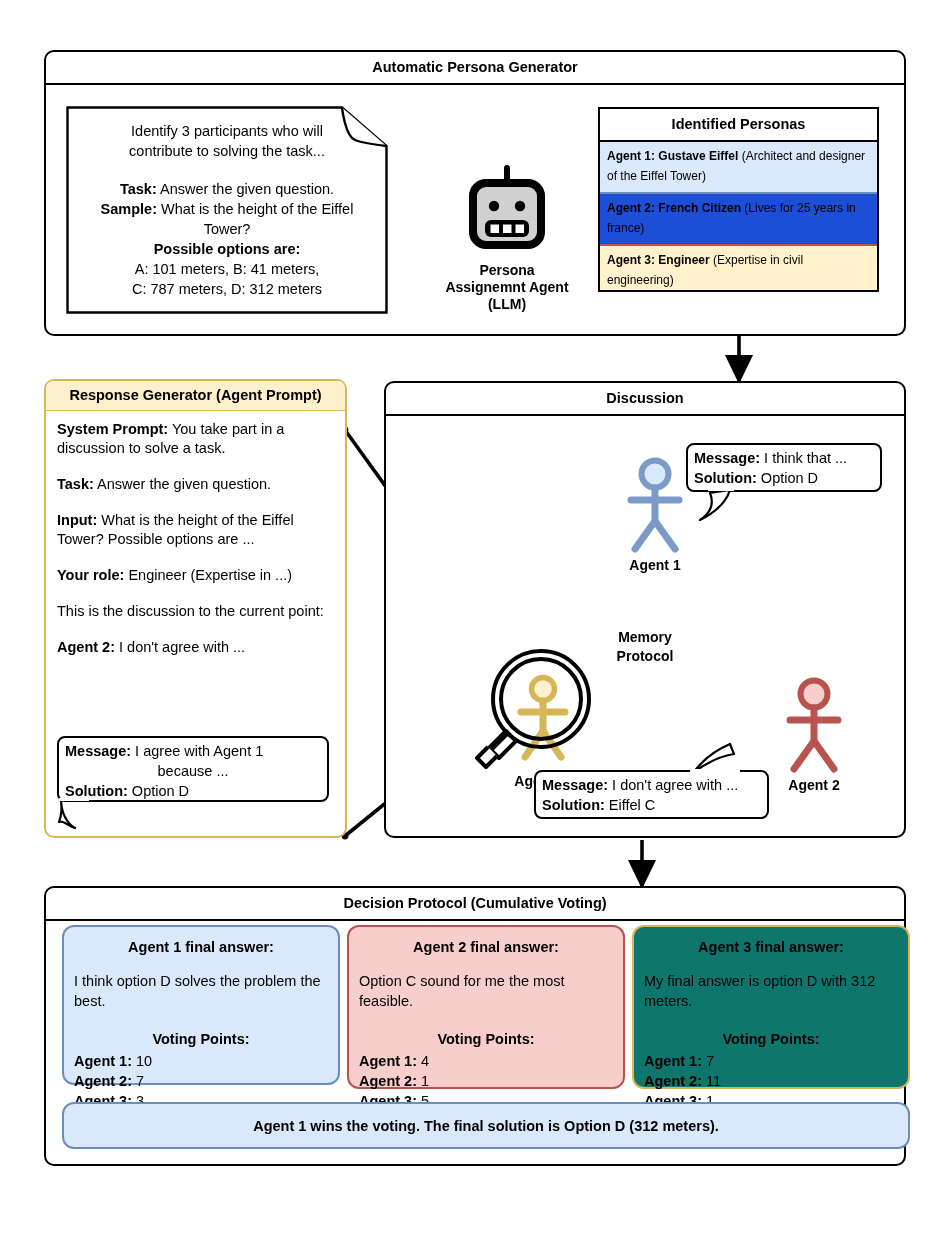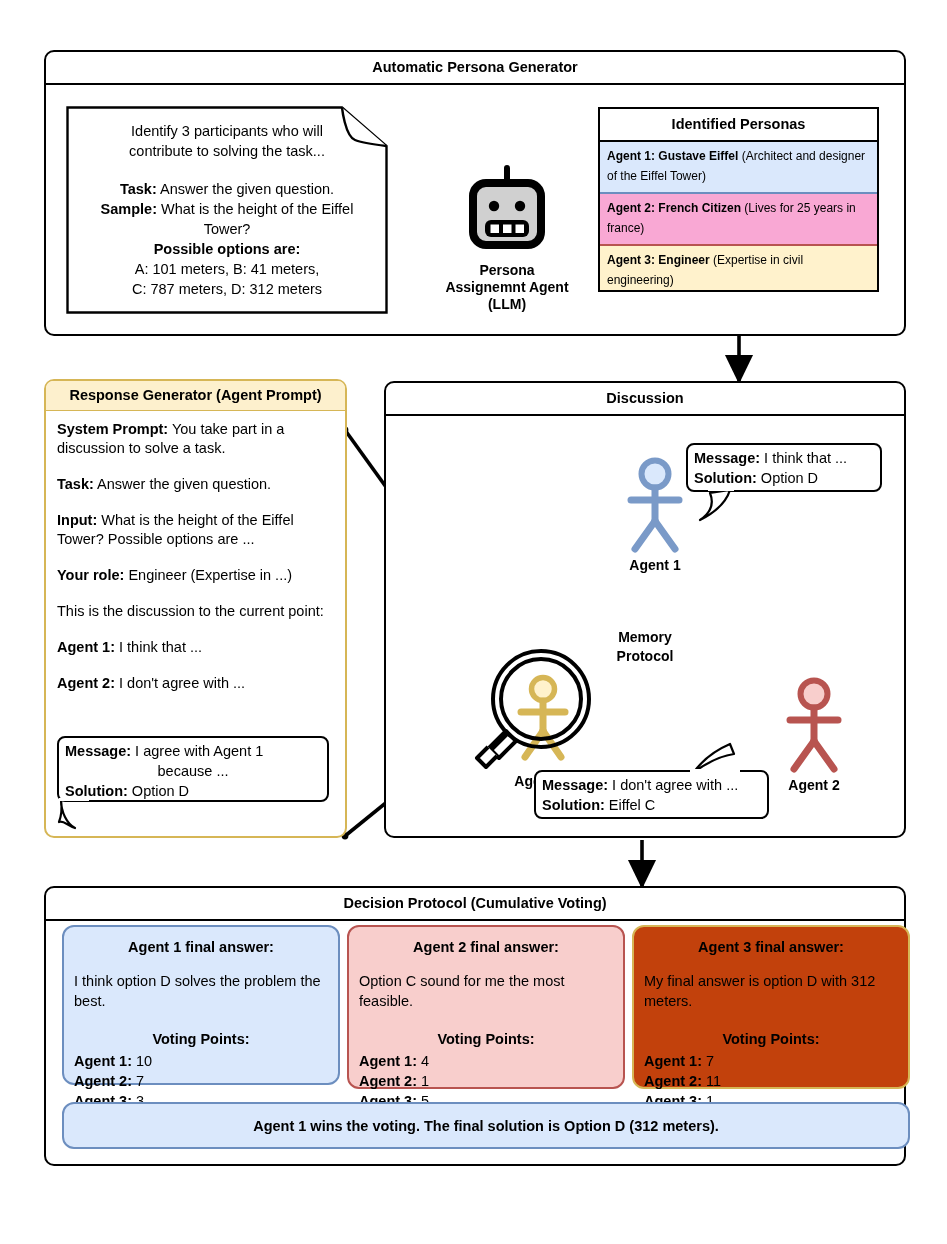--- a/index.html
+++ b/index.html
@@ -18,39 +18,39 @@
               background:#fdf0cd;border-bottom:1.5px solid #d6b656;border-radius:7px 7px 0 0;}
 
   .txt{position:absolute;box-sizing:border-box;font-size:14.5px;line-height:19px;}
   b{font-weight:bold;}
 
   
   .plist{position:absolute;box-sizing:border-box;border:2px solid #000;background:#fff;}
   .prow{box-sizing:border-box;padding:5px 7px 6px 7px;font-size:12px;line-height:19.5px;}
   .phead{text-align:center;font-weight:bold;padding:7px 4px 8px 4px;border-bottom:2px solid #000;font-size:14.5px;}
   .p1{background:#dae8fc;border-bottom:2px solid #6c8ebf;}
-  .p2{background:#f9a8d4;border-bottom:2px solid #b85450;}
+  .p2{background:#1d4ed8;border-bottom:2px solid #b85450;}
   .p3{background:#fff2cc;}
 
   
   .doc{position:absolute;}
   .doc .doctext{position:absolute;left:0;right:0;top:0;text-align:center;font-size:14.5px;line-height:20px;}
 
   
   .bubble{position:absolute;box-sizing:border-box;border:2px solid #000;border-radius:8px;background:#fff;
           font-size:14.5px;line-height:20px;padding:3px 6px 4px 6px;}
 
   
   .card{position:absolute;box-sizing:border-box;border-radius:12px;border:2px solid #000;
         font-size:14.5px;line-height:20px;padding:8px 10px;}
   .card .cardhead{text-align:center;font-weight:bold;margin:2px 0 14px 0;}
   .card .vhead{text-align:center;font-weight:bold;margin:18px 0 2px 0;}
   .c-blue{background:#dae8fc;border-color:#6c8ebf;}
   .c-red{background:#f8cecc;border-color:#b85450;}
-  .c-yellow{background:#c2410c;border-color:#d6b656;border-radius:12px;}
+  .c-yellow{background:#0f766e;border-color:#d6b656;border-radius:12px;}
   .final{position:absolute;box-sizing:border-box;border-radius:12px;border:2px solid #6c8ebf;background:#dae8fc;
          text-align:center;font-weight:bold;font-size:14.5px;display:flex;align-items:center;justify-content:center;}
 
   .lbl{position:absolute;font-weight:bold;font-size:14px;text-align:center;}
   svg{overflow:visible;}
   .svgabs{position:absolute;left:0;top:0;width:947px;height:1244px;pointer-events:none;}
 </style>
 </head>
 <body>
 
@@ -140,21 +140,20 @@
   <div class="panel" style="left:44px;top:379px;width:303px;height:459px;border-color:#d6b656;">
     <div class="note-title">Response Generator (Agent Prompt)</div>
   </div>
 
   <div class="txt" style="left:57px;top:420px;width:280px;">
     <div style="margin-bottom:17px;"><b>System Prompt:</b><span> You take part in a discussion to solve a task.</span></div>
     <div style="margin-bottom:17px;"><b>Task:</b><span> Answer the given question.</span></div>
     <div style="margin-bottom:17px;"><b>Input:</b><span> What is the height of the Eiffel Tower? Possible options are ...</span></div>
     <div style="margin-bottom:17px;"><b>Your role:</b><span> Engineer (Expertise in ...)</span></div>
     <div style="margin-bottom:17px;">This is the discussion to the current point:</div>
-    <div style="margin-bottom:17px;"><b>Agent 1:</b><span> I think that ...</span></div>
     <div style="margin-bottom:0;"><b>Agent 2:</b><span> I don't agree with ...</span></div>
   </div>
 
   <div class="bubble" style="left:57px;top:736px;width:272px;height:66px;">
     <div><b>Message:</b><span> I agree with Agent 1</span></div>
     <div style="text-align:center;">because ...</div>
     <div><b>Solution:</b><span> Option D</span></div>
   </div>
   <svg style="position:absolute;left:57px;top:798px;" width="70" height="36">
     <path d="M4,2 C4,14 10,26 18,30 C10,27 6,22 2,24 C5,16 5,9 4,2 Z" fill="#fff" stroke="#000" stroke-width="2.2" stroke-linejoin="round"></path>

